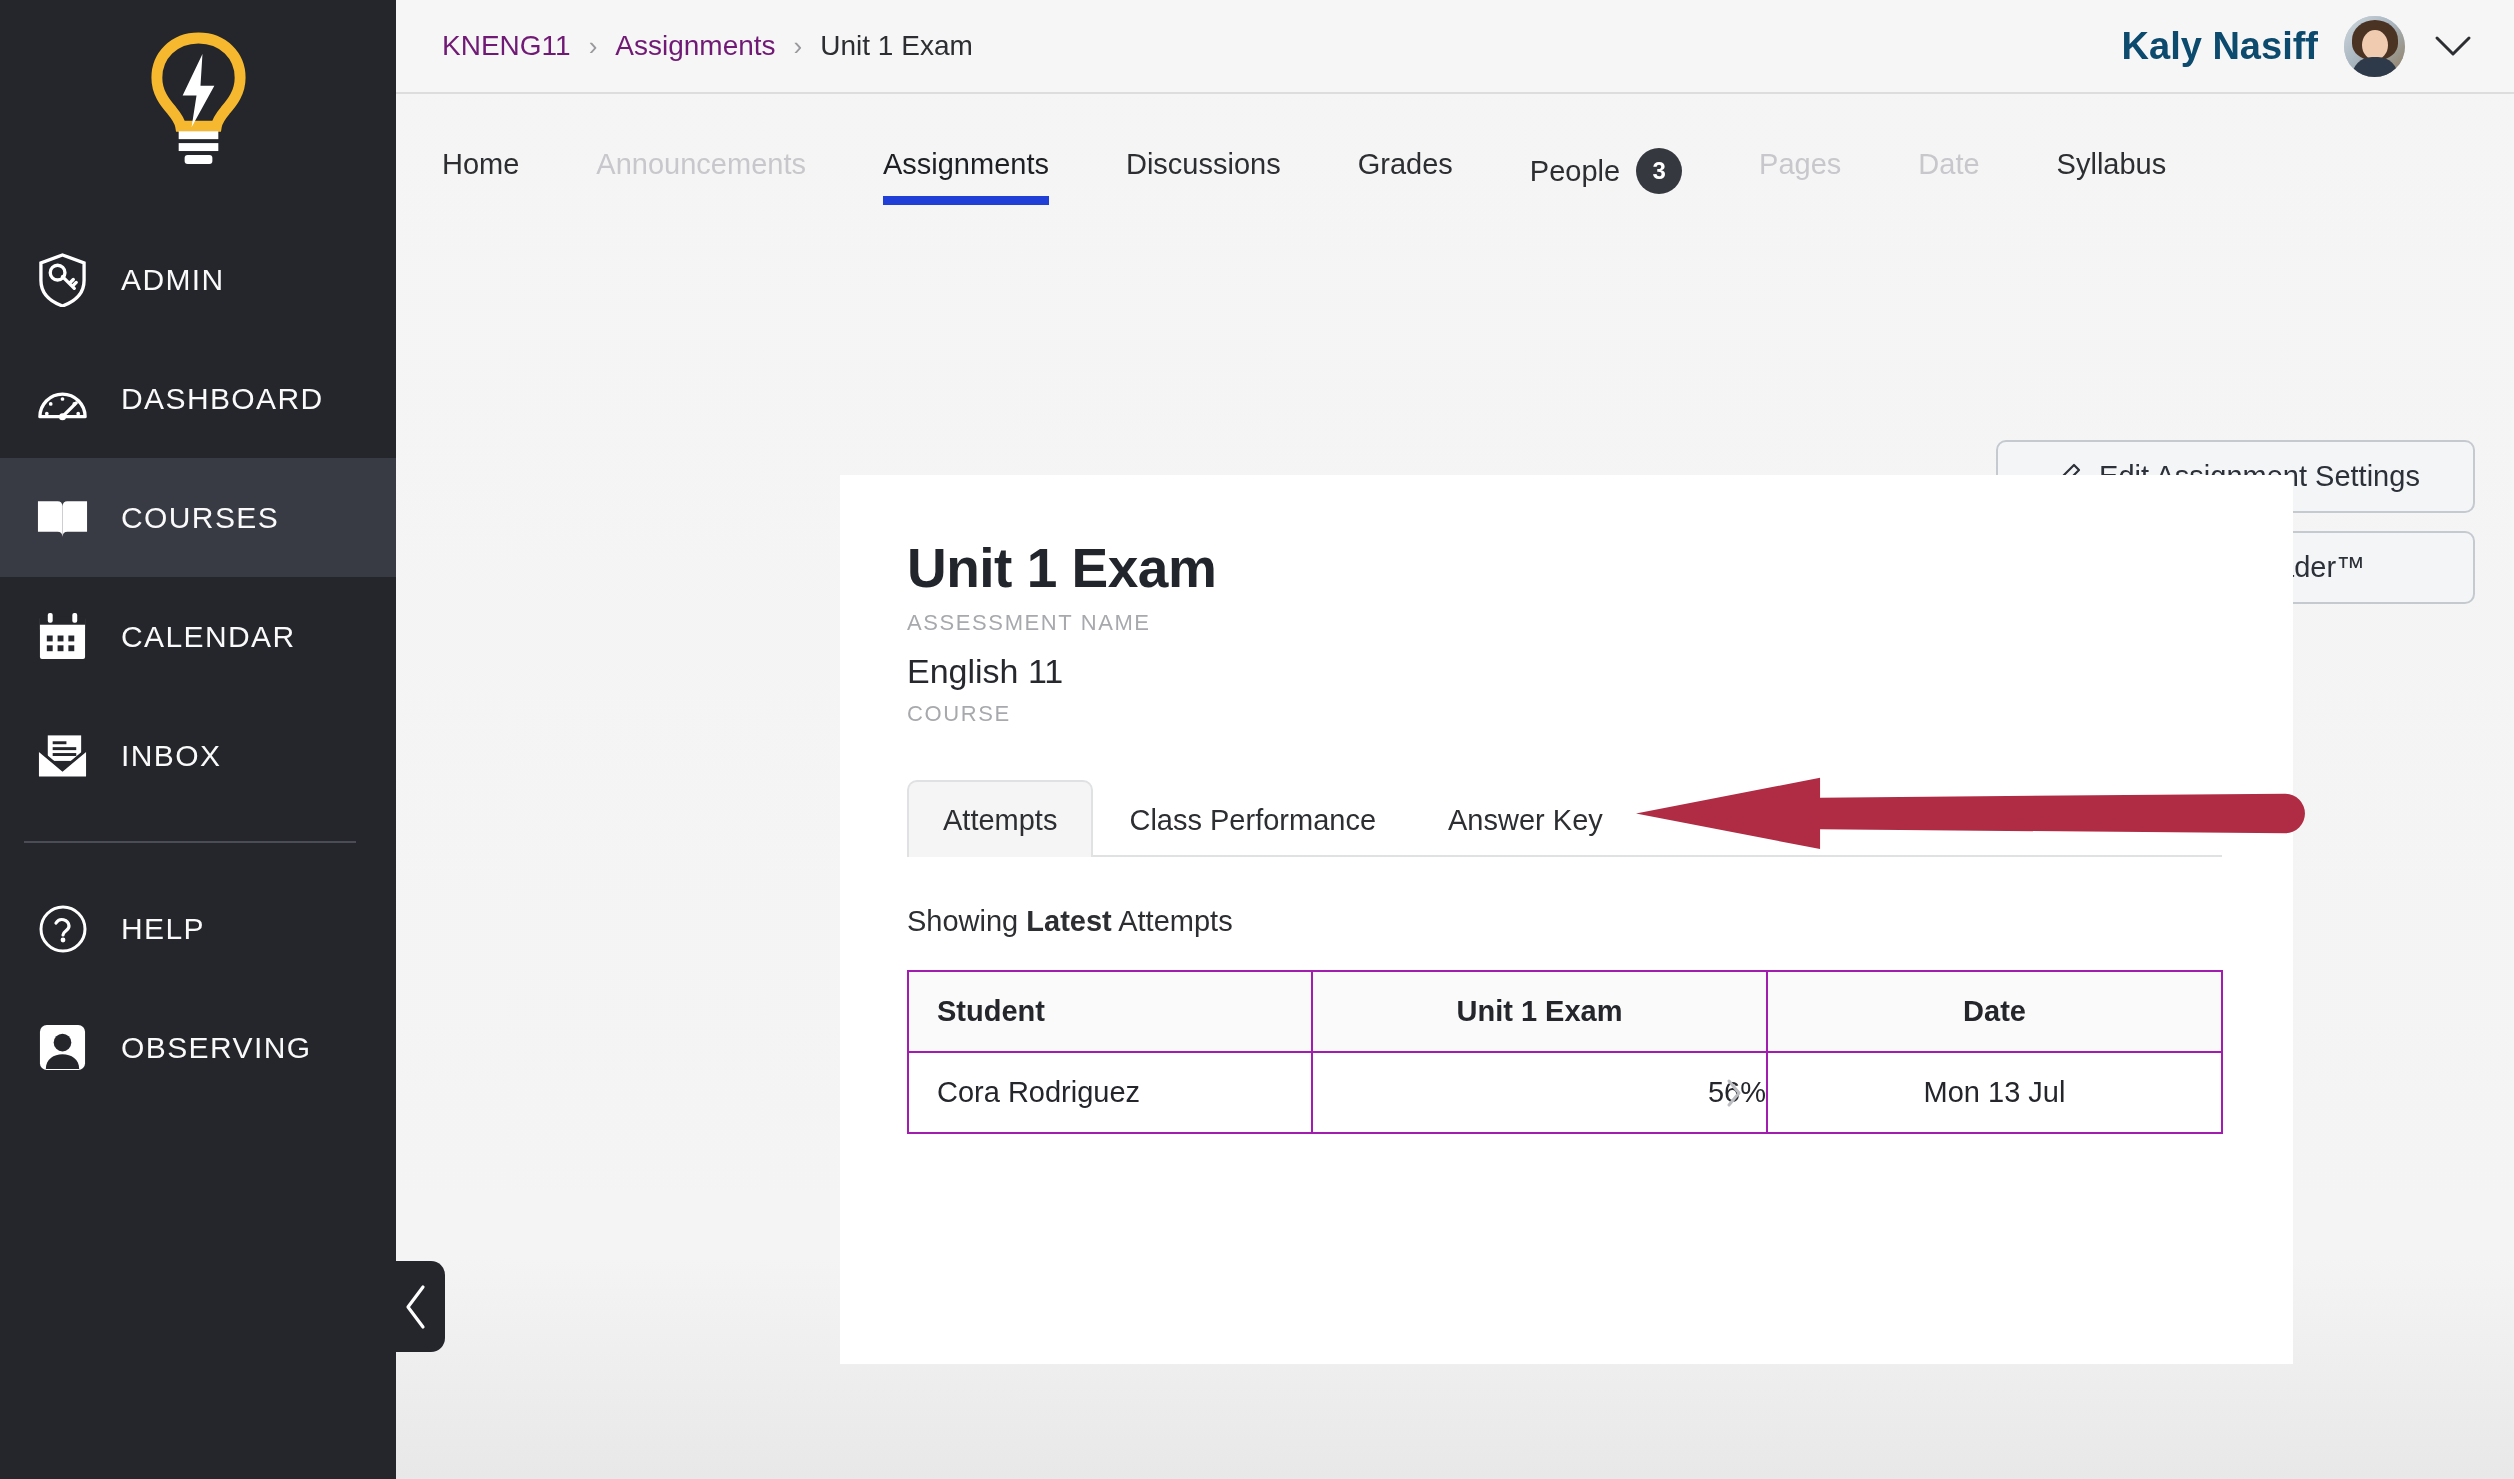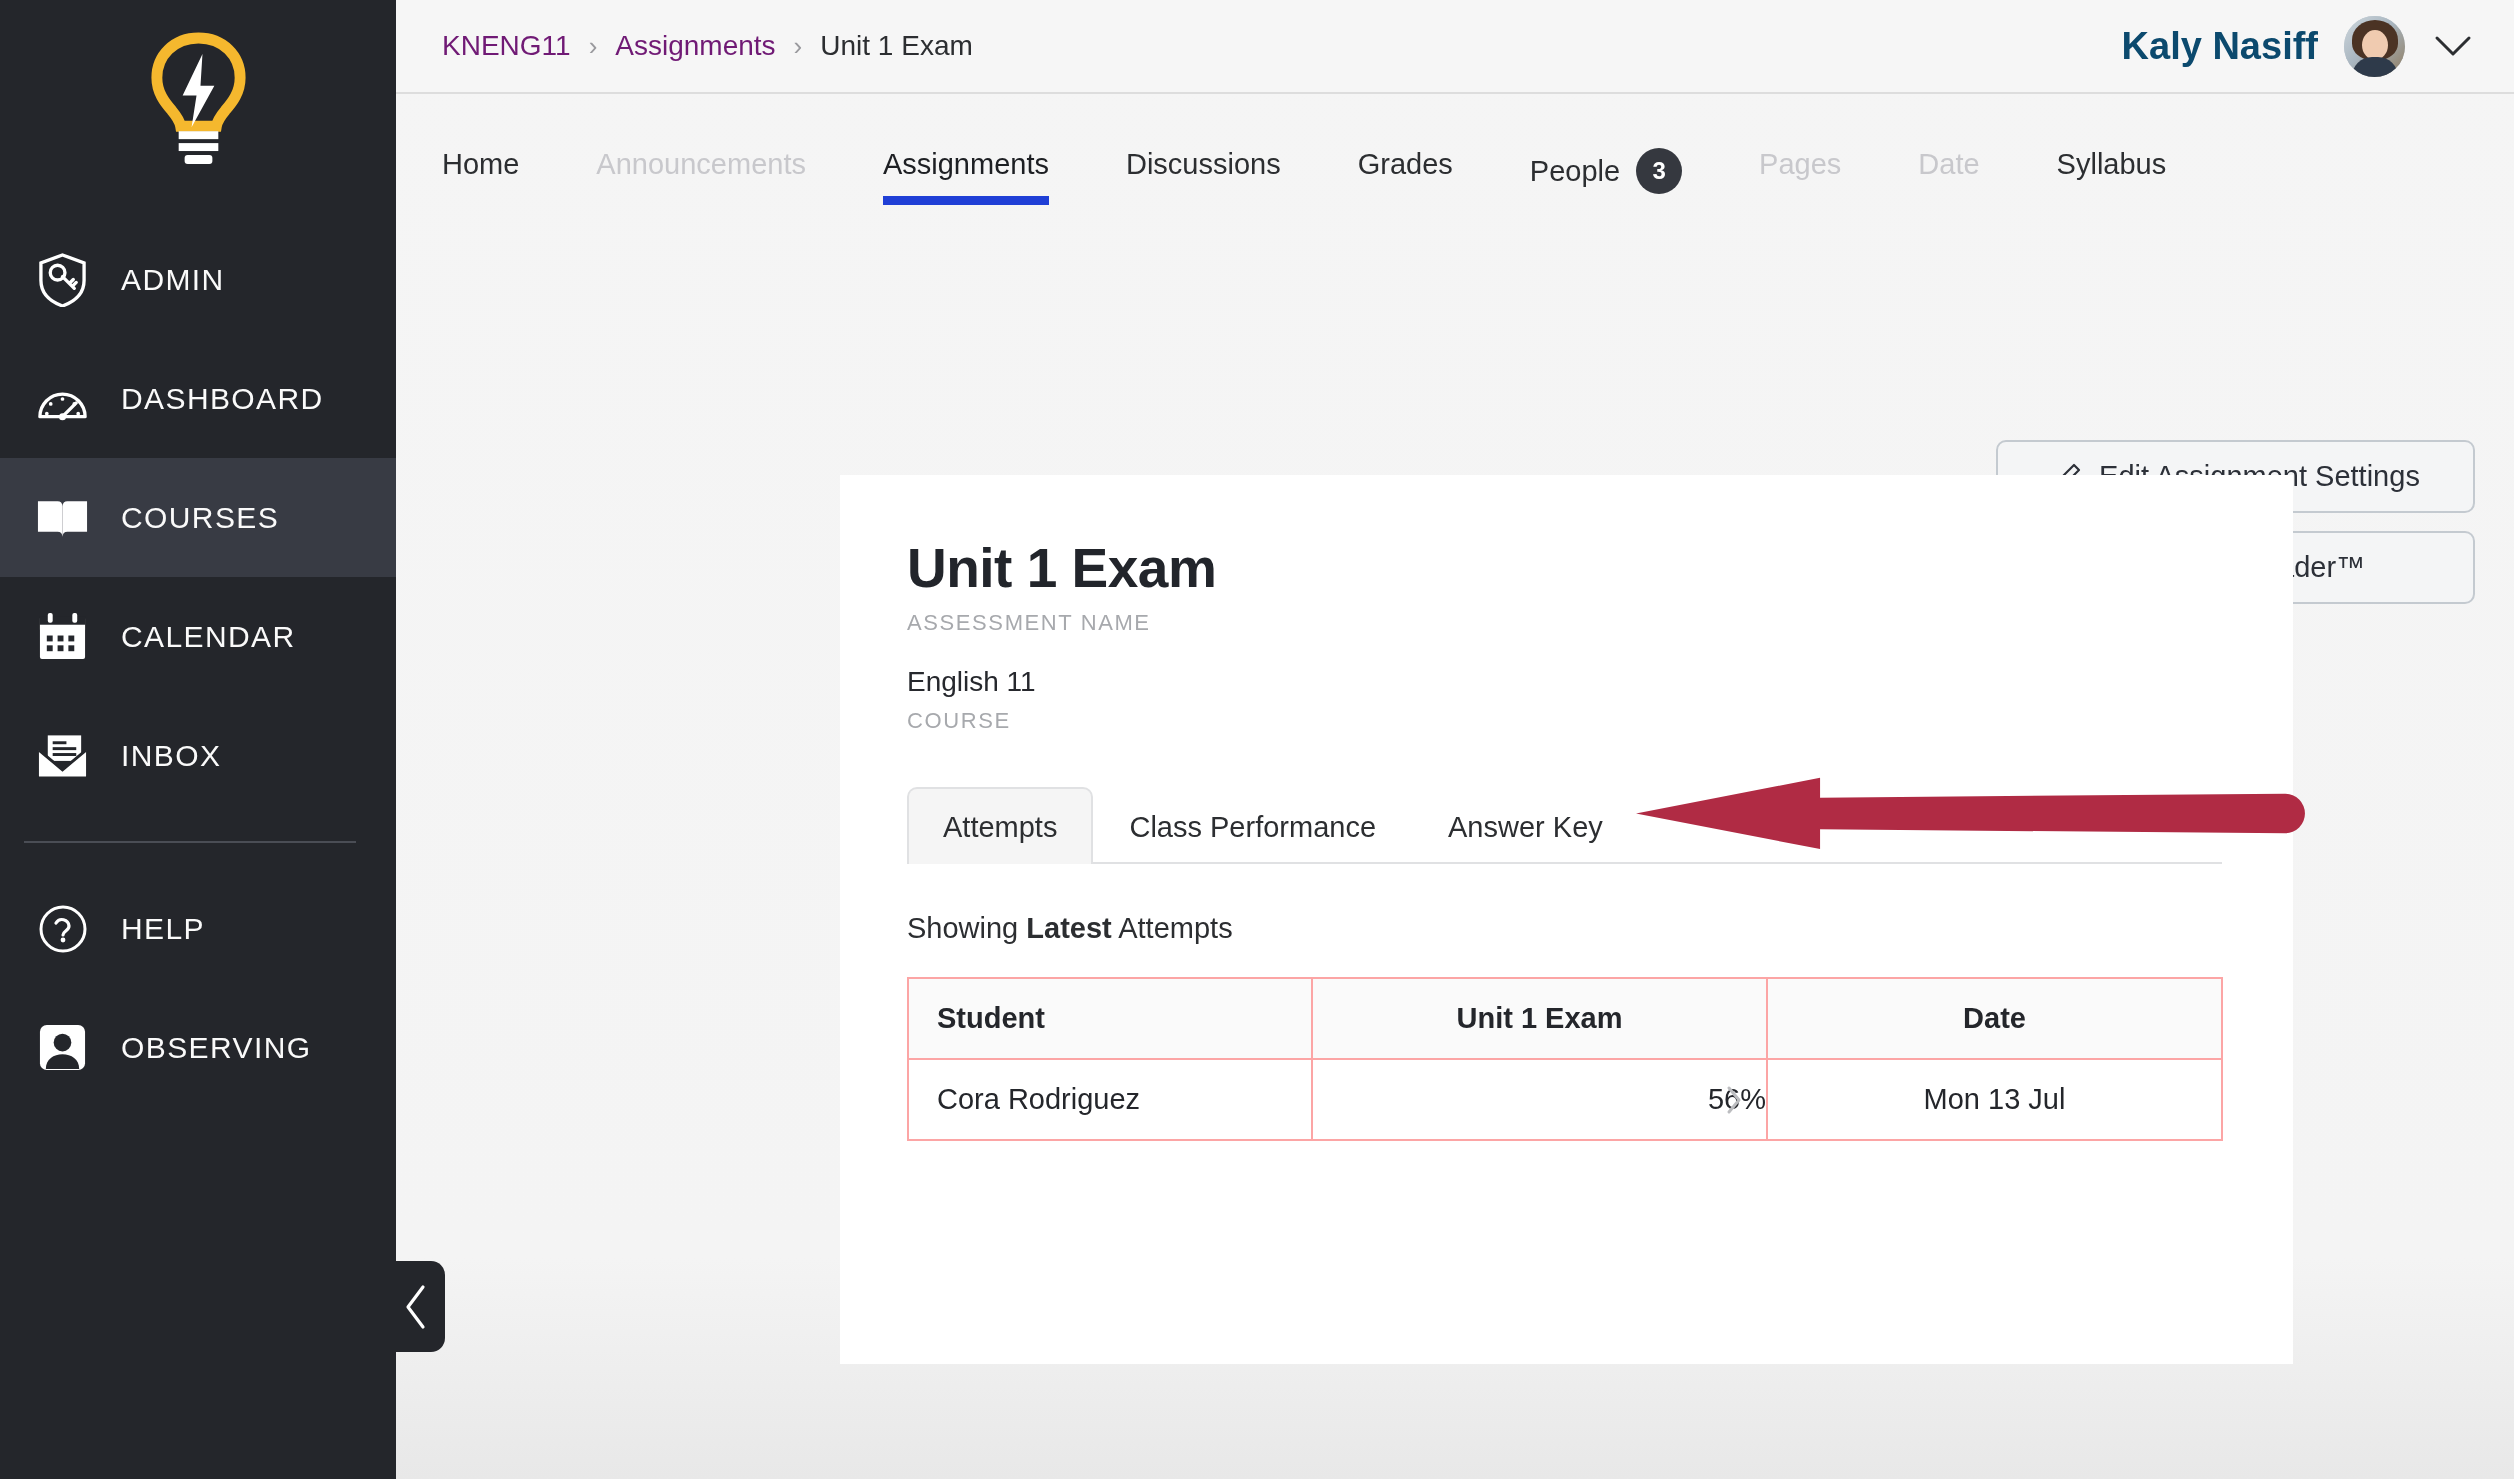--- a/index.html
+++ b/index.html
@@ -210,24 +210,24 @@
     color: #22252b;
     letter-spacing: -0.5px;
   }
   .meta-label {
     font-size: 22px;
     color: #a7a9ad;
     letter-spacing: 1.6px;
     margin-top: 10px;
   }
   #course-name {
-    font-size: 28px;
+    font-size: 34px;
     font-weight: 400;
     color: #26282d;
-    margin-top: 30px;
+    margin-top: 16px;
   }
 
   
   #inner-tabs {
     display: flex;
     align-items: flex-end;
     margin-top: 51px;
     width: 1315px;
     border-bottom: 2px solid #e0e1e3;
     position: relative;
@@ -258,21 +258,21 @@
 
   
   #attempts-table {
     margin-top: 32px;
     width: 1315px;
     border-collapse: collapse;
     table-layout: fixed;
   }
   #attempts-table th,
   #attempts-table td {
-    border: 2px solid #fca5a5;
+    border: 2px solid #a21caf;
     height: 81px;
     font-size: 29px;
     color: #24262b;
   }
   #attempts-table thead th {
     background: #fafafa;
     font-weight: 700;
   }
   #attempts-table thead th.col-student { text-align: left; padding-left: 28px; }
   #attempts-table thead th.col-score,

